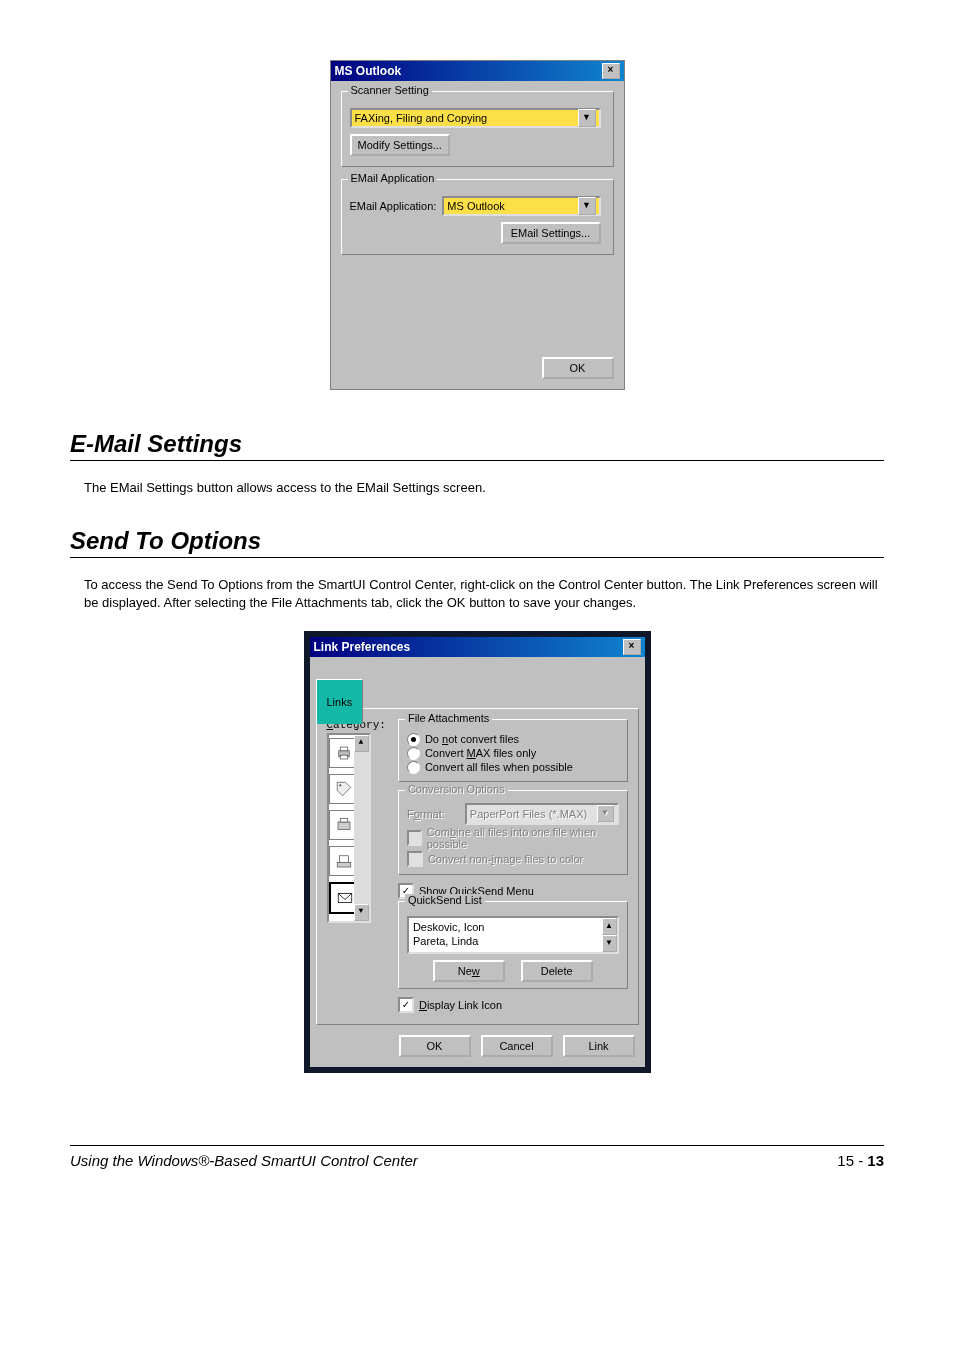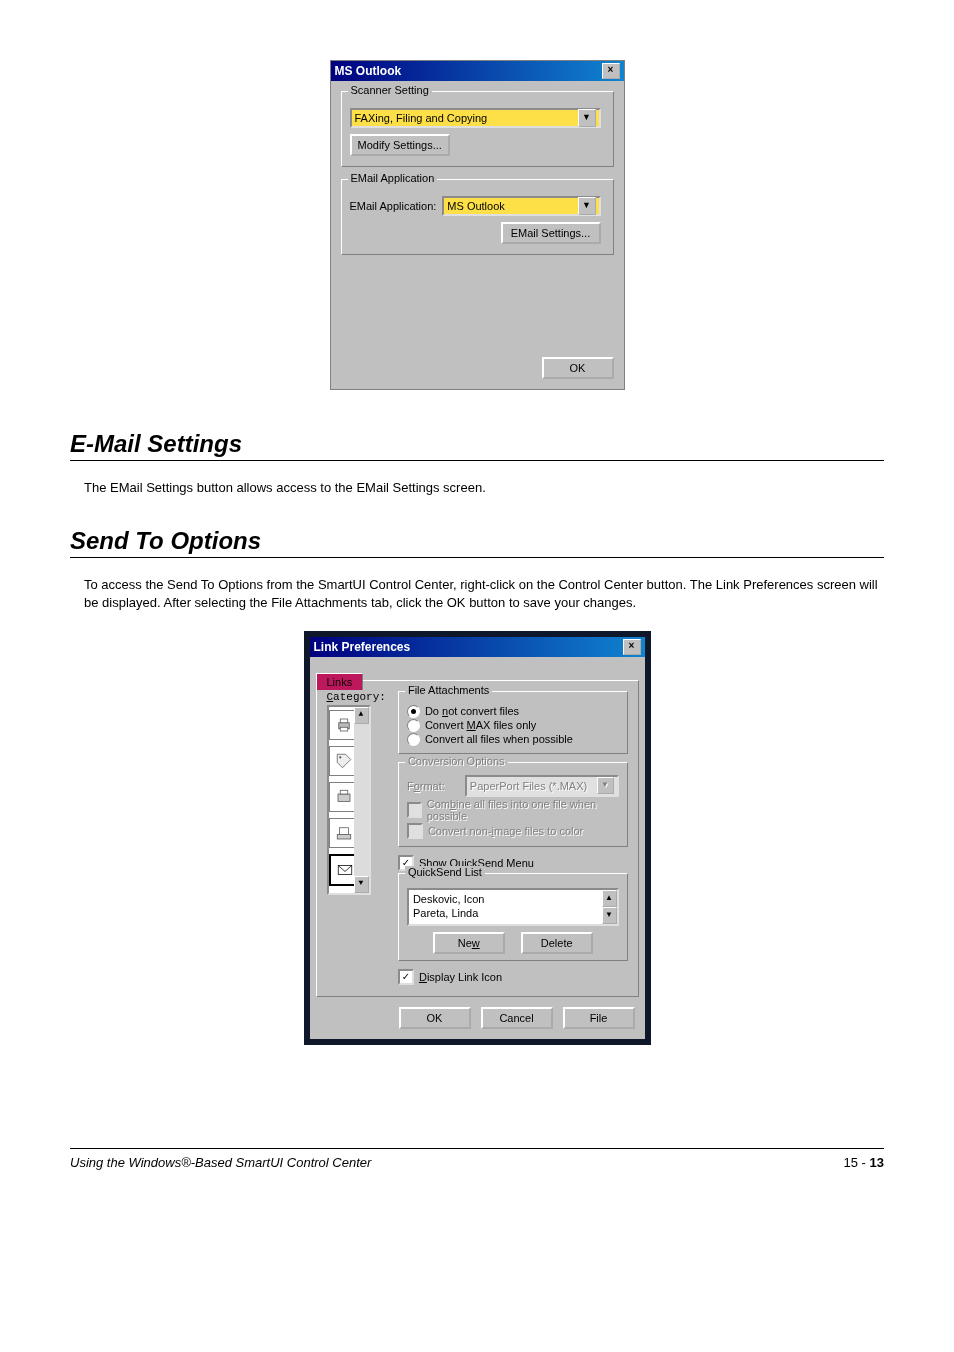--- a/index.html
+++ b/index.html
@@ -132,27 +132,27 @@
     border: 6px solid #0f172a;
     background: #c0c0c0;
     font-family: "MS Sans Serif", Tahoma, sans-serif;
     font-size: 11px;
   }
   .lp-tabs {
     padding: 6px 6px 0 6px;
   }
   .lp-tab {
     display: inline-block;
-    background: #be185d;
+    background: #14b8a6;
     border: 1px solid #fff;
     border-bottom: none;
     border-right-color: #808080;
-    padding: 2px 10px;
+    padding: 16px 10px;
     position: relative;
-    top: 10px;
+    top: 16px;
   }
   .lp-inner {
     margin: 0 6px 10px 6px;
     border: 1px solid #fff;
     border-right-color: #808080;
     border-bottom-color: #808080;
     padding: 10px;
     display: flex;
     gap: 12px;
   }
@@ -259,23 +259,23 @@
   .lp-btnrow { display:flex; justify-content:center; gap:16px; margin-top:6px; }
   .lp-footer { display:flex; justify-content:flex-end; gap:10px; padding: 0 10px 10px 10px; }
 
   .u { text-decoration: underline; }
 
   
   .page-footer {
     display: flex;
     align-items: center;
     border-top: 1px solid #000;
-    margin-top: 103px;
+    margin-top: 72px;
     padding-top: 6px;
-    font-size: 13px;
+    font-size: 15px;
     font-style: italic;
   }
   .page-footer .right { margin-left: auto; font-style: normal; }
   .page-footer .pnum { font-weight: bold; }
 </style>
 </head>
 <body>
 
 <div class="page">
 
@@ -466,21 +466,21 @@
     </div>
 
     <div class="lp-footer">
       <div class="win-btn">
           <span>OK</span>
         </div>
       <div class="win-btn">
           <span>Cancel</span>
         </div>
       <div class="win-btn">
-          <span>File</span>
+          <span>Link</span>
         </div>
     </div>
   </div>
 
   <div class="page-footer">
     <span>Using the Windows®-Based SmartUI Control Center</span>
     <span class="right">
       <span>15 - </span><span class="pnum">13</span>
     </span>
   </div>

